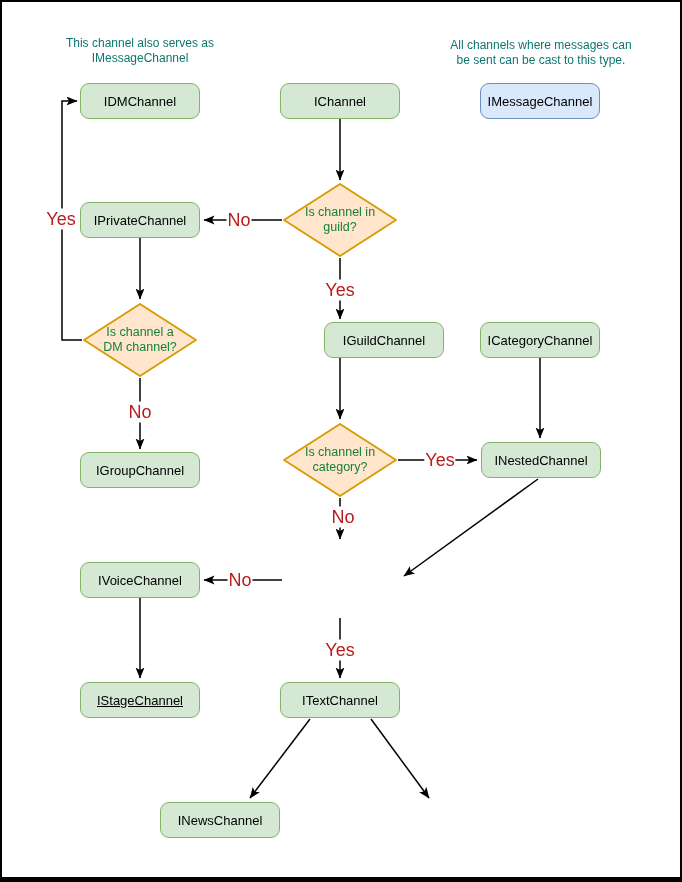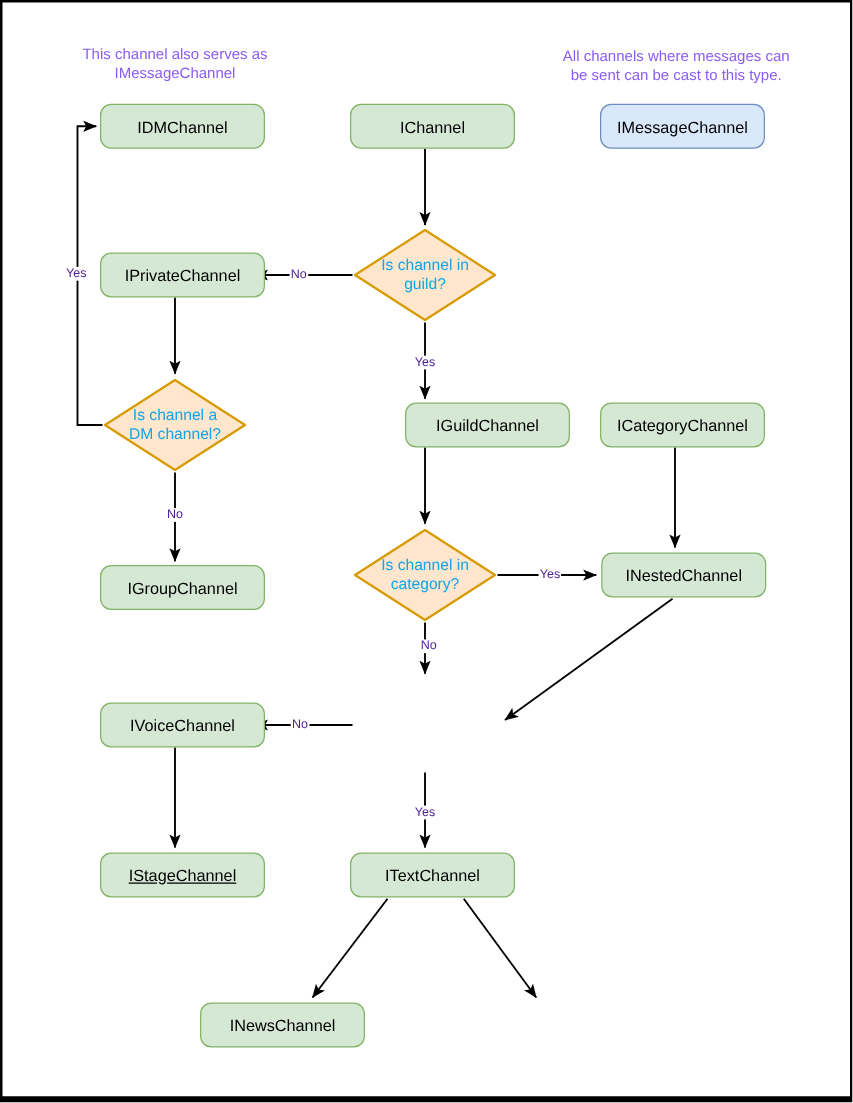--- a/index.html
+++ b/index.html
@@ -19,54 +19,54 @@
     position:absolute;left:0;top:0;width:682px;height:882px;
     pointer-events:none;
   }
   .edges path{
     fill:none;
     stroke:var(--edge-color,#000);
     stroke-width:1.5;
   }
   .node{
     position:absolute;
-    width:132px;height:36px;
+    width:120px;height:36px;
     box-sizing:border-box;
     background:var(--node-fill,#d5e8d4);
     border:1.5px solid var(--node-border,#82b366);
     border-radius:9px;
     display:flex;align-items:center;justify-content:center;
     font-size:13px;color:#000;
     text-align:center;
   }
   .node.cast{
     background:var(--cast-fill,#dae8fc);
     border-color:var(--cast-border,#6c8ebf);
   }
   .decision{
     position:absolute;width:114px;height:74px;
   }
   .decision svg{position:absolute;left:0;top:0;}
   .decision .dlabel{
     position:absolute;left:0;top:0;right:0;bottom:0;
     display:flex;align-items:center;justify-content:center;
-    text-align:center;font-size:12.5px;color:#0ea5e9;
+    text-align:center;font-size:12.5px;color:#15803d;
     white-space:pre-line;line-height:15px;
   }
   .note{
     position:absolute;
-    text-align:center;font-size:12px;color:#8b5cf6;
+    text-align:center;font-size:12px;color:#0f766e;
     line-height:15px;white-space:pre-line;
   }
   .elabel{
     position:absolute;
     transform:translate(-50%,-50%);
     background:var(--page-bg,#fff);
     padding:0 1px;
-    font-size:10px;color:#4c1d95;
+    font-size:18px;color:#b91c1c;
   }
 </style>
 </head>
 <body>
 
 <div class="frame">
   <div class="page"></div>
 
   <svg class="edges" width="682" height="882" viewBox="0 0 682 882">
     <defs>

